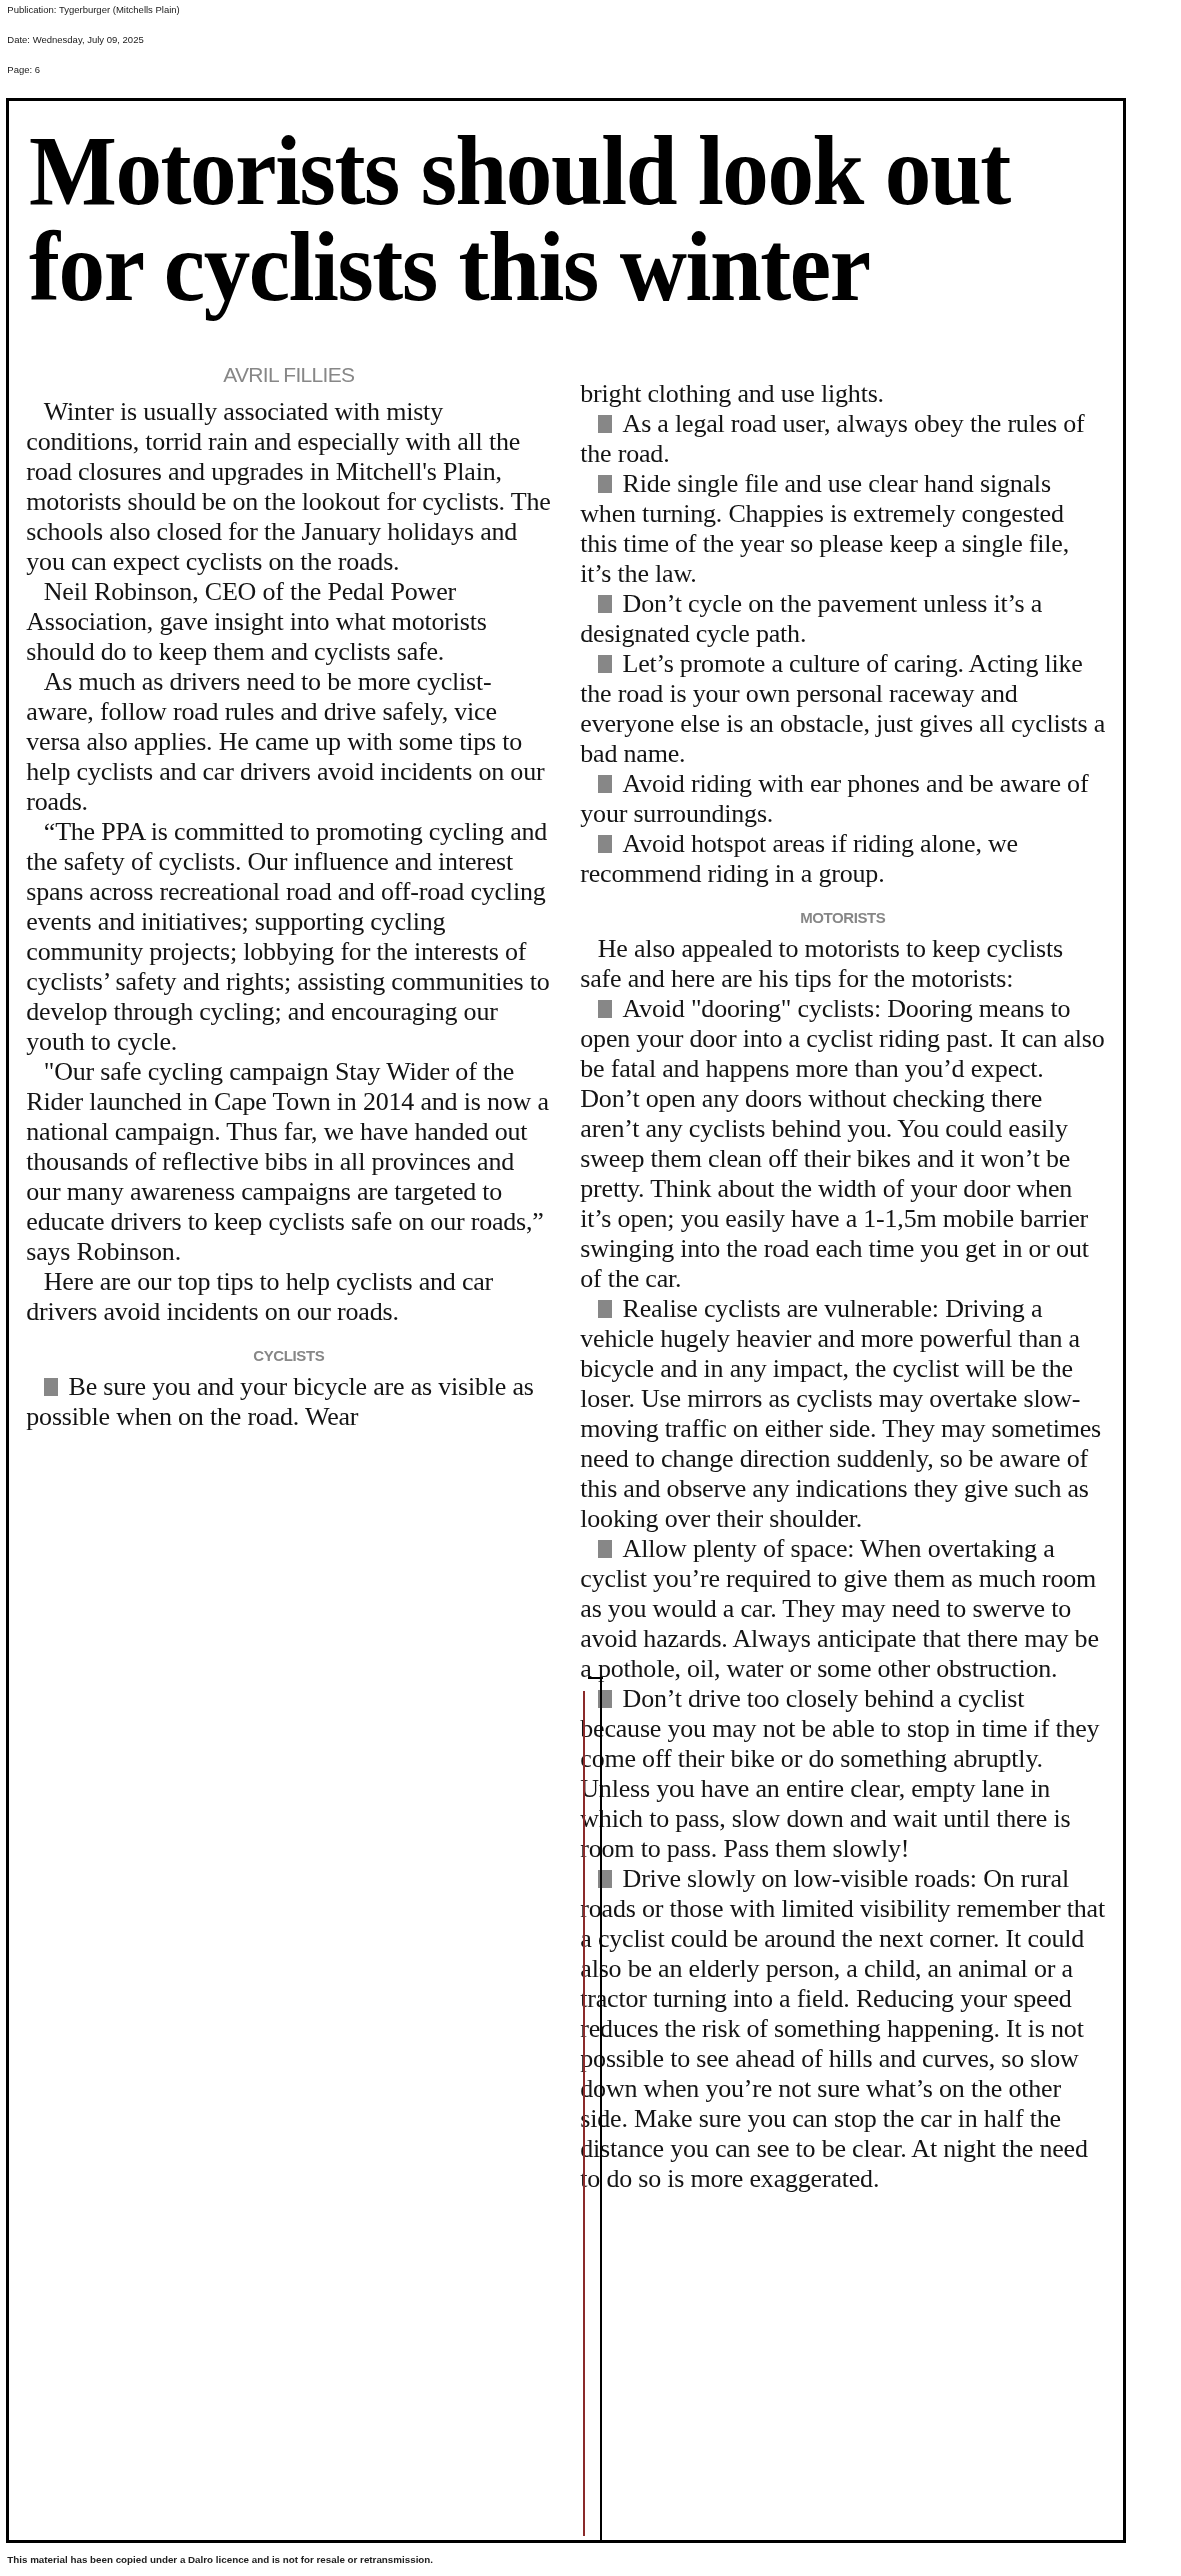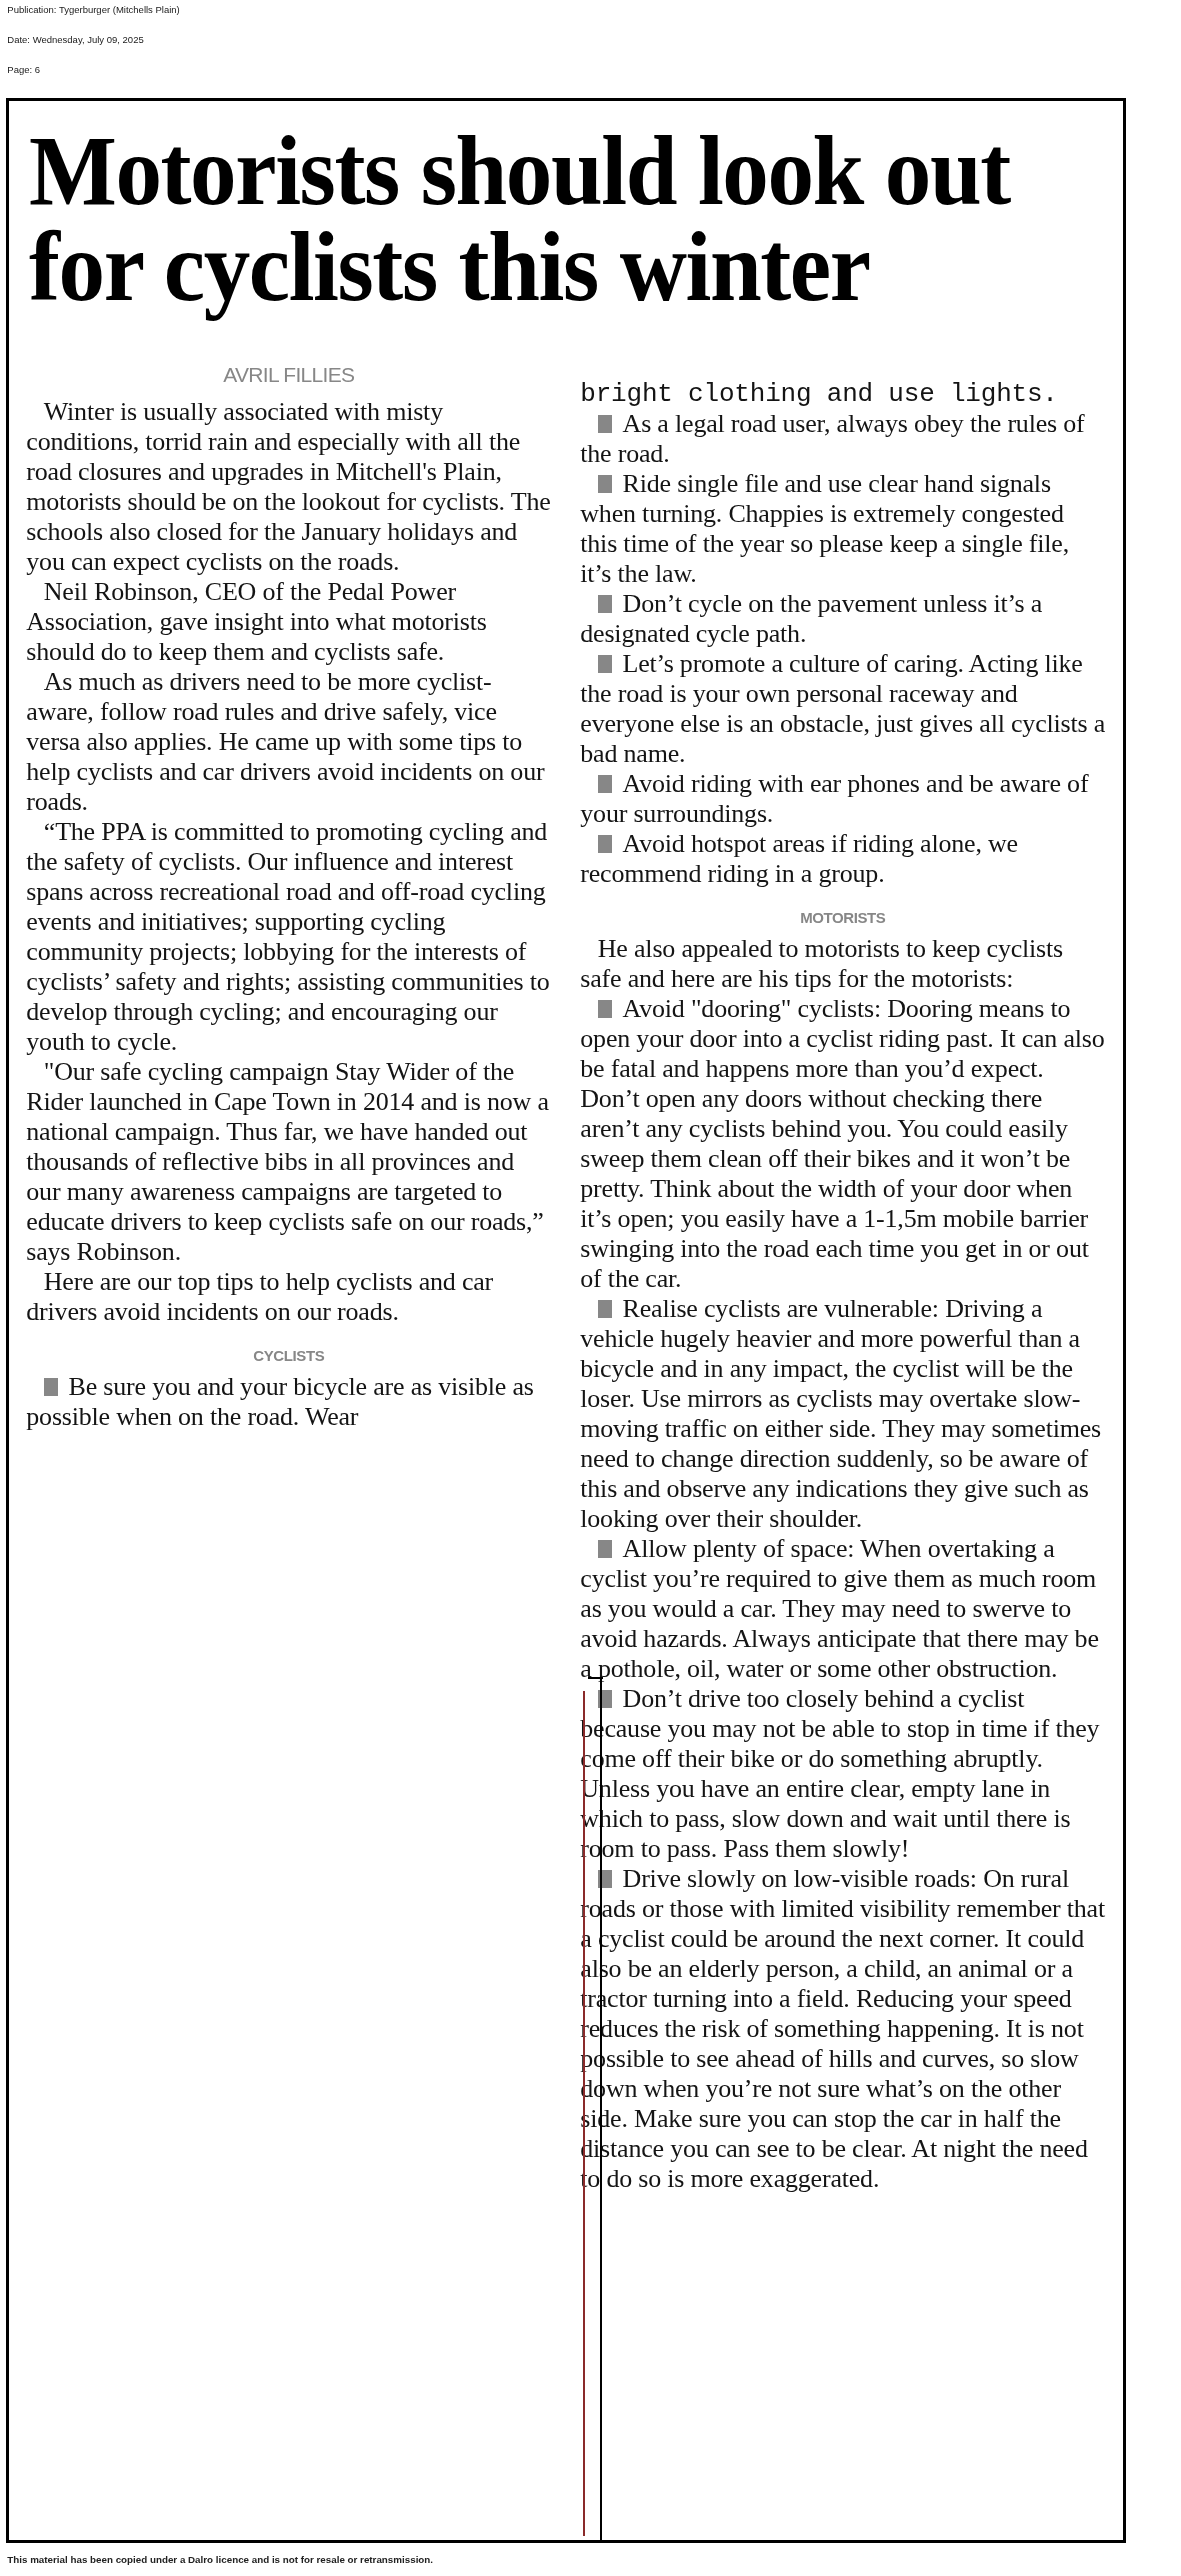--- a/index.html
+++ b/index.html
@@ -58,21 +58,21 @@
     margin: 20.4px 0 7.3px 0;
   }
   .body-p {
     margin: 0;
     font-size: 26px;
     line-height: 30px;
     letter-spacing: -0.2px;
     text-indent: 17.5px;
     color: var(--ink, #141414);
   }
-  .body-p.no-indent { text-indent: 0; font-family: Liberation Mono, monospace; }
+  .body-p.no-indent { text-indent: 0; }
   .sq {
     display: inline-block;
     width: 14.6px; height: 18px;
     background: var(--accent-gray, #878787);
     margin-right: 10.2px;
     vertical-align: -1.5px;
   }
 
   .divider-black-v { position: absolute; left: 600px; top: 1677px; width: 2.2px; height: 866px; background: #000; }
   .divider-black-h { position: absolute; left: 588px; top: 1677px; width: 14.6px; height: 2.2px; background: #000; }

